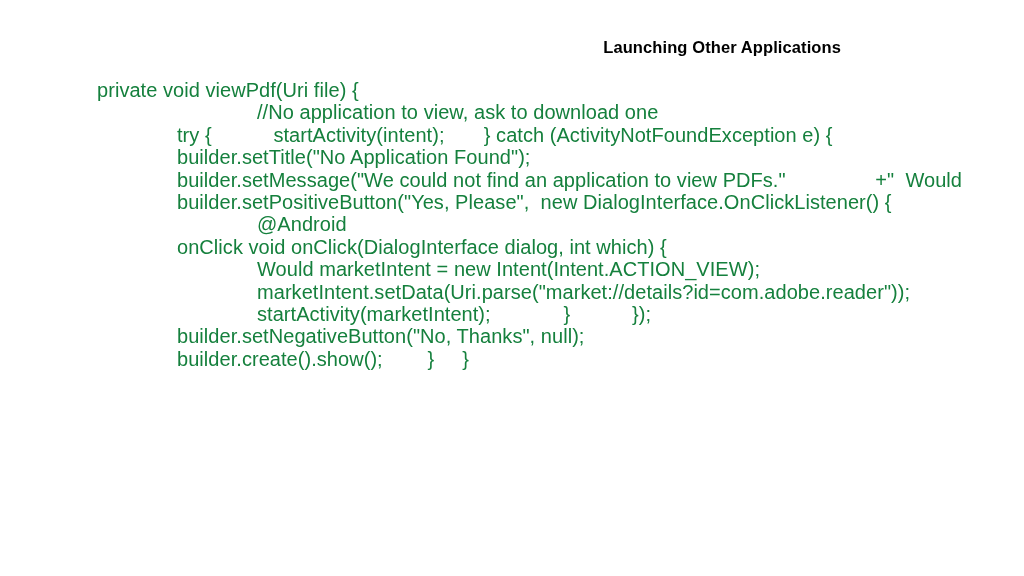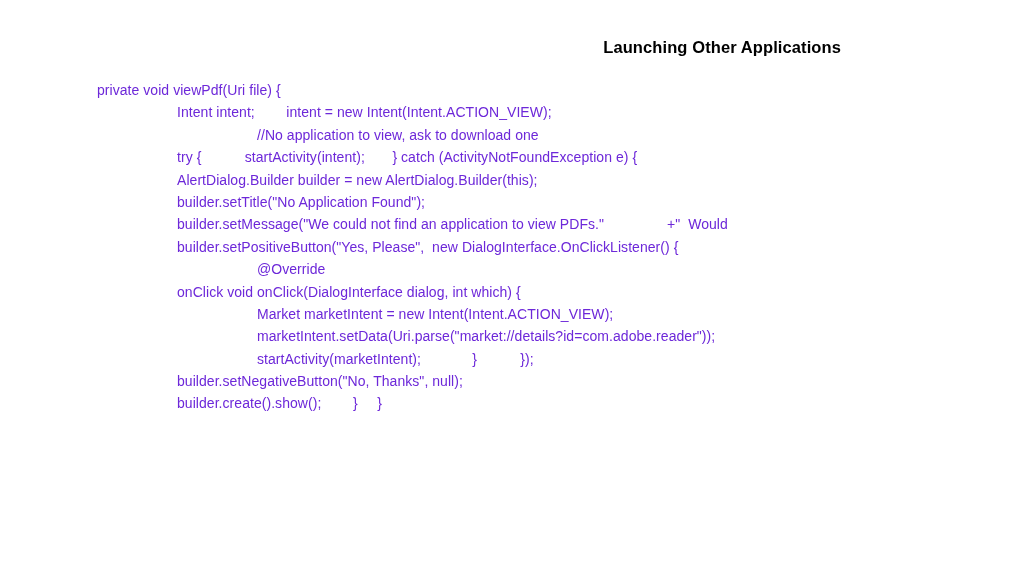--- a/index.html
+++ b/index.html
@@ -36,50 +36,48 @@
   }
 
   .code-block {
     position: absolute;
     left: 97px;
     top: 79px;
     width: 900px;
   }
 
   .code-line {
-    font-size: 14px;
+    font-size: 20px;
     line-height: 22.4px;
-    color: #6d28d9;
+    color: #15803d;
     white-space: pre;
     letter-spacing: 0.05px;
     height: 22.4px;
   }
 
   .indent-0 { padding-left: 0px; }
   .indent-1 { padding-left: 80px; }
   .indent-2 { padding-left: 160px; }
 </style>
 </head>
 <body>
 
 <div class="slide">
 
   <div class="slide-title">Launching Other Applications</div>
 
   <div class="code-block">
       <div class="code-line indent-0">private void viewPdf(Uri file) {</div>
-      <div class="code-line indent-1">Intent intent;&nbsp;&nbsp;&nbsp;&nbsp;&nbsp;&nbsp;&nbsp;&nbsp;intent = new Intent(Intent.ACTION_VIEW);</div>
       <div class="code-line indent-2">//No application to view, ask to download one</div>
       <div class="code-line indent-1">try {&nbsp;&nbsp;&nbsp;&nbsp;&nbsp;&nbsp;&nbsp;&nbsp;&nbsp;&nbsp;&nbsp;startActivity(intent);&nbsp;&nbsp;&nbsp;&nbsp;&nbsp;&nbsp;&nbsp;} catch (ActivityNotFoundException e) {</div>
-      <div class="code-line indent-1">AlertDialog.Builder builder = new AlertDialog.Builder(this);</div>
       <div class="code-line indent-1">builder.setTitle("No Application Found");</div>
       <div class="code-line indent-1">builder.setMessage("We could not find an application to view PDFs."&nbsp;&nbsp;&nbsp;&nbsp;&nbsp;&nbsp;&nbsp;&nbsp;&nbsp;&nbsp;&nbsp;&nbsp;&nbsp;&nbsp;&nbsp;&nbsp;+"  Would</div>
       <div class="code-line indent-1">builder.setPositiveButton("Yes, Please",  new DialogInterface.OnClickListener() {</div>
-      <div class="code-line indent-2">@Override</div>
+      <div class="code-line indent-2">@Android</div>
       <div class="code-line indent-1">onClick void onClick(DialogInterface dialog, int which) {</div>
-      <div class="code-line indent-2">Market marketIntent = new Intent(Intent.ACTION_VIEW);</div>
+      <div class="code-line indent-2">Would marketIntent = new Intent(Intent.ACTION_VIEW);</div>
       <div class="code-line indent-2">marketIntent.setData(Uri.parse("market://details?id=com.adobe.reader"));</div>
       <div class="code-line indent-2">startActivity(marketIntent);&nbsp;&nbsp;&nbsp;&nbsp;&nbsp;&nbsp;&nbsp;&nbsp;&nbsp;&nbsp;&nbsp;&nbsp;&nbsp;}&nbsp;&nbsp;&nbsp;&nbsp;&nbsp;&nbsp;&nbsp;&nbsp;&nbsp;&nbsp;&nbsp;});</div>
       <div class="code-line indent-1">builder.setNegativeButton("No, Thanks", null);</div>
       <div class="code-line indent-1">builder.create().show();&nbsp;&nbsp;&nbsp;&nbsp;&nbsp;&nbsp;&nbsp;&nbsp;}&nbsp;&nbsp;&nbsp;&nbsp;&nbsp;}</div>
     </div>
 
 </div>
 
 </body></html>

